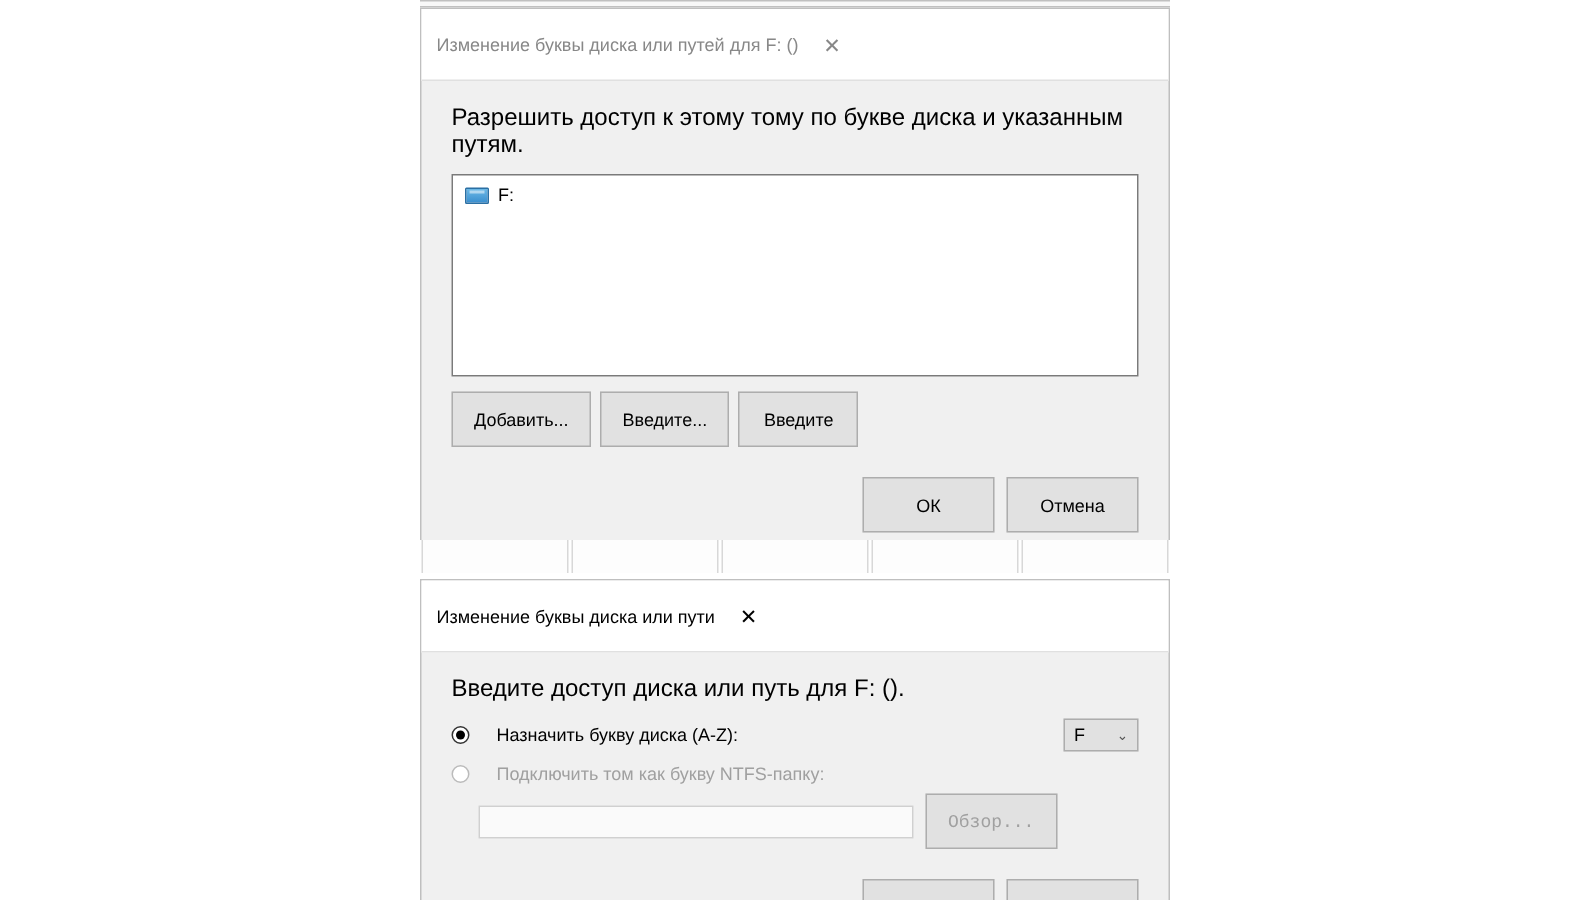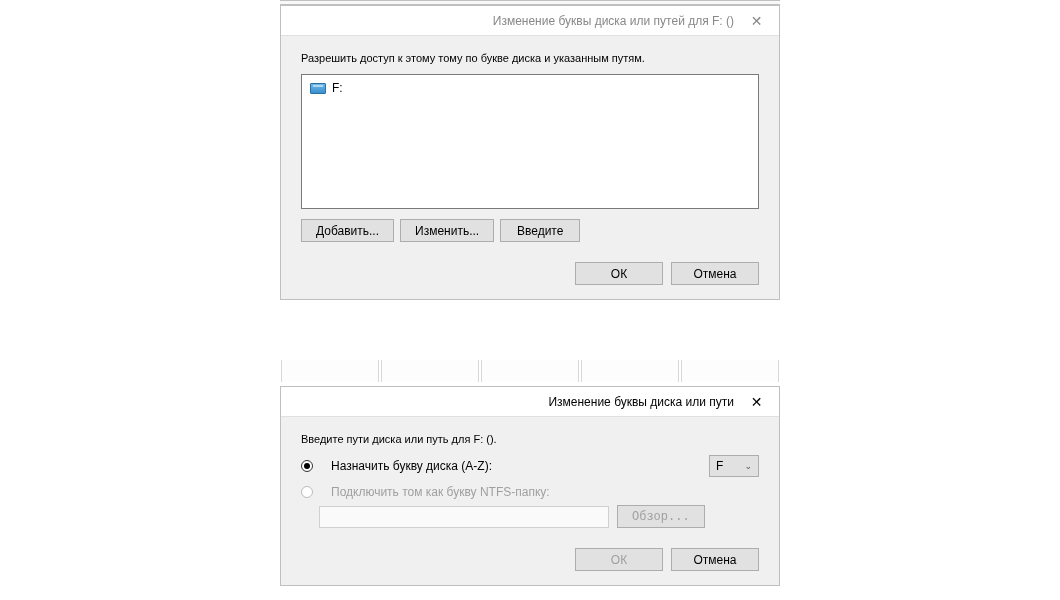--- a/index.html
+++ b/index.html
@@ -16,25 +16,25 @@
       height: 600px;
       position: relative;
       background: #ffffff;
     }
     .dialog {
       position: absolute;
       background: #f0f0f0;
       border: 1px solid #bfbfbf;
     }
     .titlebar {
-      height: 30px;
-      background: #ffffff;
-      display: flex;
-      align-items: center;
-      justify-content: flex-end;
+      height: 48px;
+      background: #ffffff;
+      display: flex;
+      align-items: center;
+      justify-content: flex-start;
       padding-left: 10px;
       border-bottom: 1px solid #e0e0e0;
     }
     .titlebar-title {
       font-size: 12px;
       color: #888888;
     }
     .titlebar-title.active {
       color: #000000;
     }
@@ -49,21 +49,21 @@
     .close-x {
       font-size: 14px;
       color: #888888;
       font-family: Arial, sans-serif;
     }
     .close-x.active { color: #000000; }
     .dialog-body {
       padding: 16px 20px 14px 20px;
     }
     .instruction {
-      font-size: 11px;
+      font-size: 16px;
       color: #000000;
       margin-bottom: 10px;
     }
     .listbox {
       background: #ffffff;
       border: 1px solid #7a7a7a;
       height: 135px;
       padding: 4px;
     }
     .list-item {
@@ -96,21 +96,21 @@
       margin-top: 10px;
     }
     .btn {
       background: #e1e1e1;
       border: 1px solid #adadad;
       padding: 4px 14px;
       font-size: 12px;
       font-family: inherit;
       cursor: pointer;
       min-width: 80px;
-      height: 23px;
+      height: 37px;
       display: inline-flex;
       align-items: center;
       justify-content: center;
     }
     .btn.disabled {
       color: #a0a0a0;
       cursor: default;
     }
     .action-row {
       display: flex;
@@ -221,21 +221,21 @@
     <div class="dialog-body">
       <div class="instruction">Разрешить доступ к этому тому по букве диска и указанным путям.</div>
       <div class="listbox">
         <div class="list-item">
           <span class="drive-icon"></span>
           <span>F:</span>
         </div>
       </div>
       <div class="button-row">
         <button class="btn">Добавить...</button>
-        <button class="btn">Изменить...</button>
+        <button class="btn">Введите...</button>
         <button class="btn">Введите</button>
       </div>
       <div class="action-row">
         <button class="btn" style="min-width:88px">ОК</button>
         <button class="btn" style="min-width:88px">Отмена</button>
       </div>
     </div>
   </div>
 
   <div class="divider-strip" style="top:360px;">
@@ -247,21 +247,21 @@
   </div>
 
   <div class="dialog" style="left:280px; top:386px; width:500px;">
     <div class="titlebar">
       <span class="titlebar-title active">Изменение буквы диска или пути</span>
       <div class="close-btn">
         <span class="close-x active">✕</span>
       </div>
     </div>
     <div class="dialog-body">
-      <div class="instruction">Введите пути диска или путь для F: ().</div>
+      <div class="instruction">Введите доступ диска или путь для F: ().</div>
 
       <div class="radio-row">
         <div class="radio-group">
           <span class="radio">
               <span class="dot"></span>
             </span>
           <span class="radio-label">Назначить букву диска (A-Z):</span>
         </div>
         <div class="select">
           <span>F</span>

